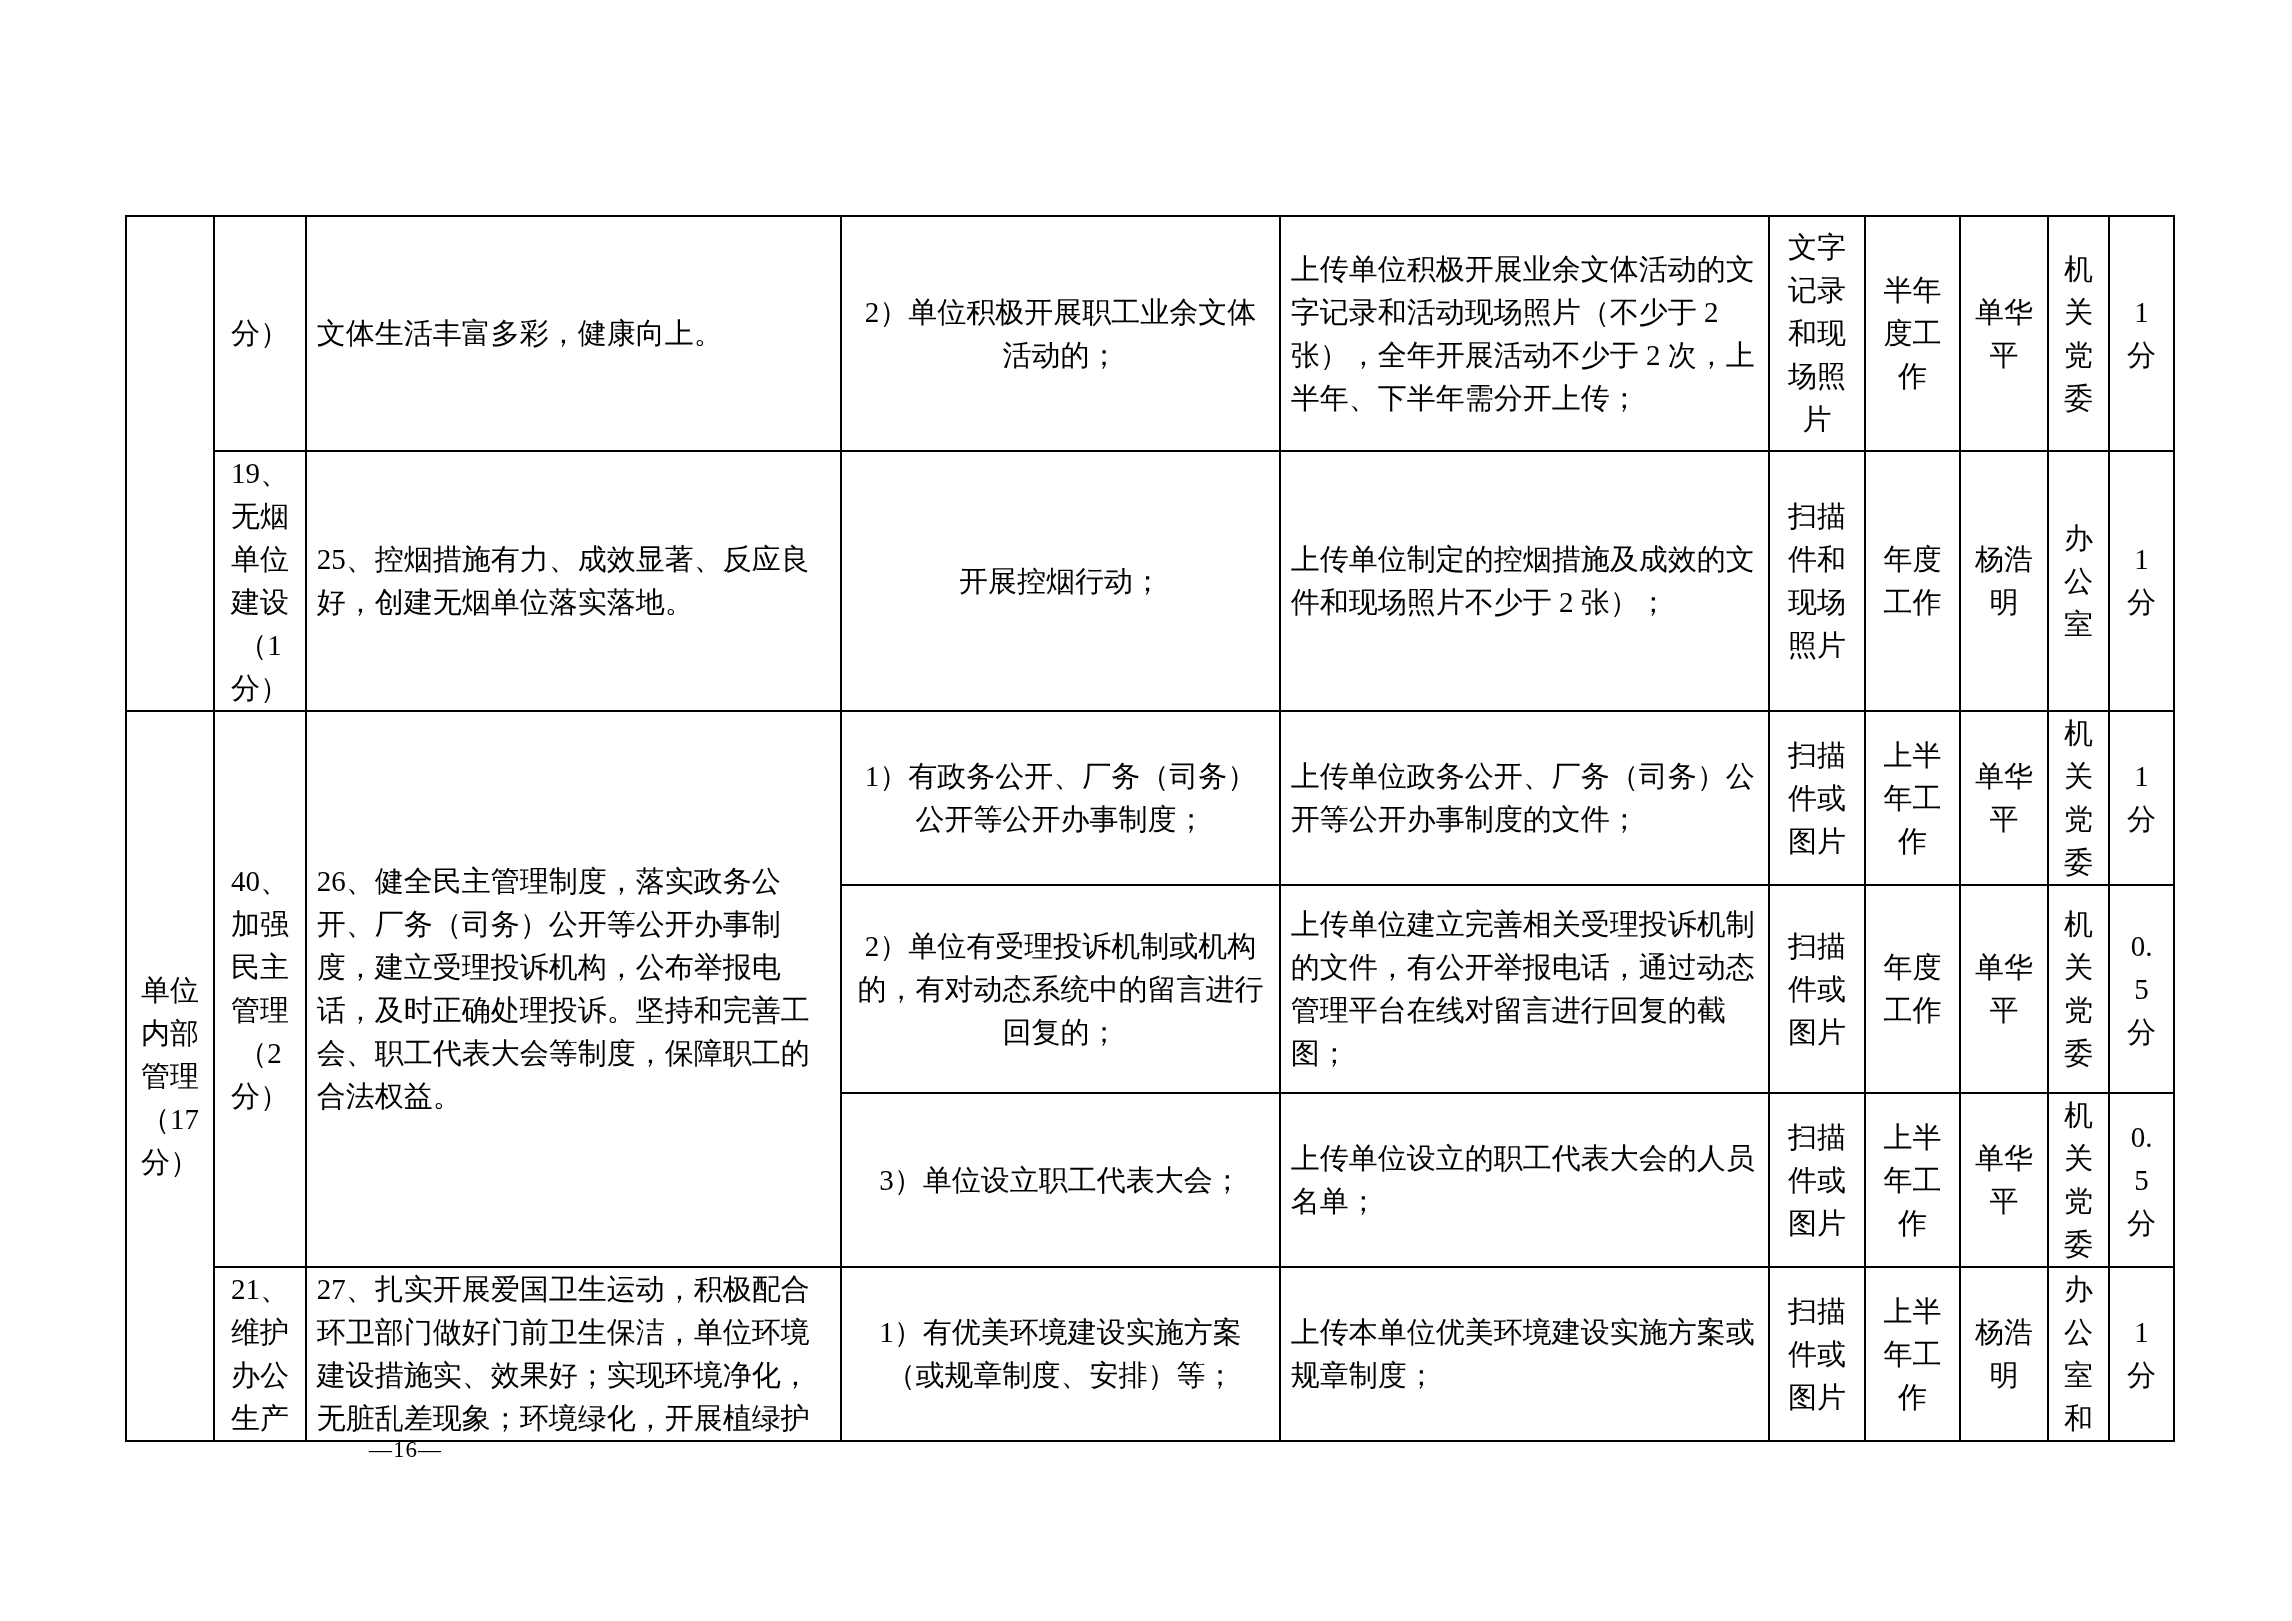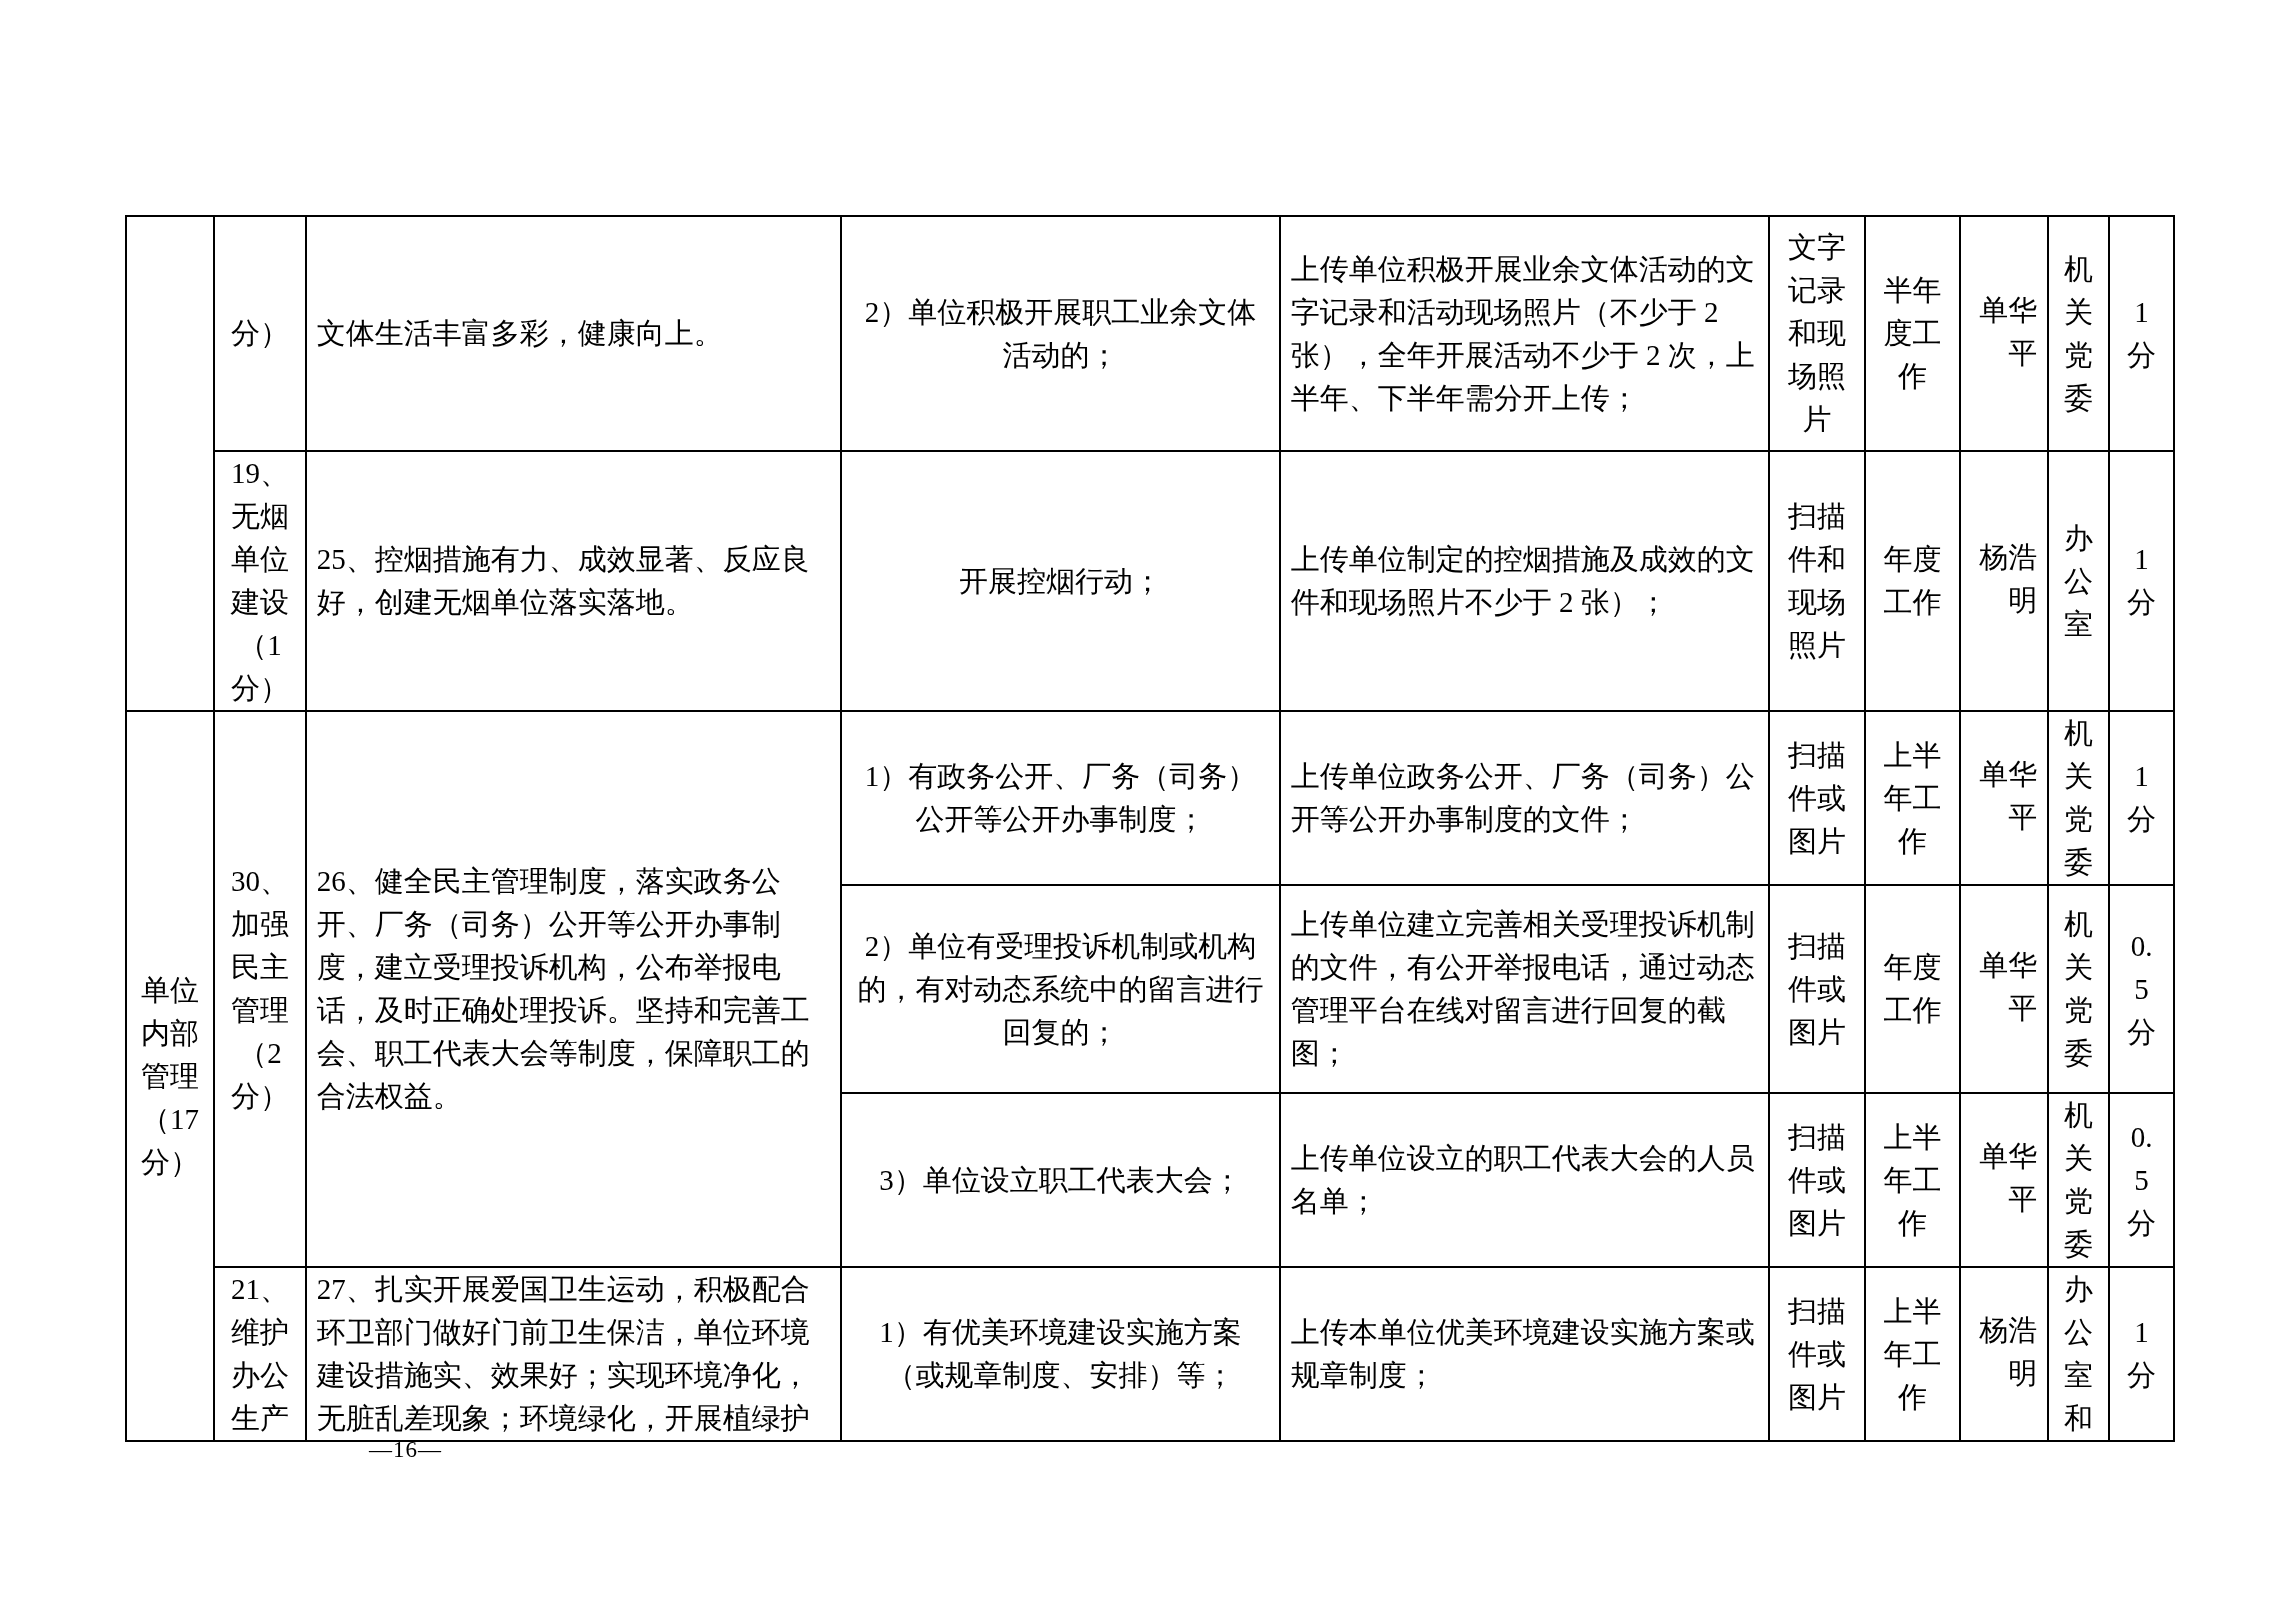--- a/index.html
+++ b/index.html
@@ -27,21 +27,21 @@
     word-break:break-all;
   }
   
   td.c-cat   { text-align:center; padding:0 11.8px; line-height:37px; }
   td.c-item  { text-align:center; padding:0 10.8px; line-height:37px; }
   td.c-crit  { text-align:left;   padding:0 7.8px;margin-top:17px; }
   td.c-sub   { text-align:center;   padding:0 10.8px; }
   td.c-upl   { text-align:left;   padding:0 10.8px; }
   td.c-mat   { text-align:center; padding:0 15.7px; line-height:37px; }
   td.c-sch   { text-align:center; padding:0 15.7px; line-height:37px; }
-  td.c-per   { text-align:right; padding:0 11.8px; line-height:37px;font-family:Liberation Mono, monospace; }
+  td.c-per   { text-align:center; padding:0 11.8px; line-height:37px; }
   td.c-dep   { text-align:center; padding:0 13.7px; line-height:37px; }
   td.c-score { text-align:center; padding:0 3.9px;  line-height:37px; white-space:pre-line; }
   td.v-top   { vertical-align:top; padding-top:3.9px; }
   td.crit-clip { line-height:42px; padding-top:2px; }
   .page-number {
     position:absolute;
     left:321px; top:1437px;
     font-size:23px;
     letter-spacing:1px;
     margin-left:48px;
@@ -89,21 +89,21 @@
       <td class="c-mat">扫描件和现场照片</td>
       <td class="c-sch">年度工作</td>
       <td class="c-per">杨浩明</td>
       <td class="c-dep">办公室</td>
       <td class="c-score">1
 分</td>
     </tr>
 
     <tr style="height:157px;">
       <td class="c-cat" rowspan="4">单位内部管理（17分）</td>
-      <td class="c-item" rowspan="3">30、加强民主管理（2分）</td>
+      <td class="c-item" rowspan="3">40、加强民主管理（2分）</td>
       <td class="c-crit" rowspan="3">26、健全民主管理制度，落实政务公开、厂务（司务）公开等公开办事制度，建立受理投诉机构，公布举报电话，及时正确处理投诉。坚持和完善工会、职工代表大会等制度，保障职工的合法权益。</td>
       <td class="c-sub">1）有政务公开、厂务（司务）公开等公开办事制度；</td>
       <td class="c-upl">上传单位政务公开、厂务（司务）公开等公开办事制度的文件；</td>
       <td class="c-mat">扫描件或图片</td>
       <td class="c-sch">上半年工作</td>
       <td class="c-per">单华平</td>
       <td class="c-dep">机关党委</td>
       <td class="c-score">1
 分</td>
     </tr>

